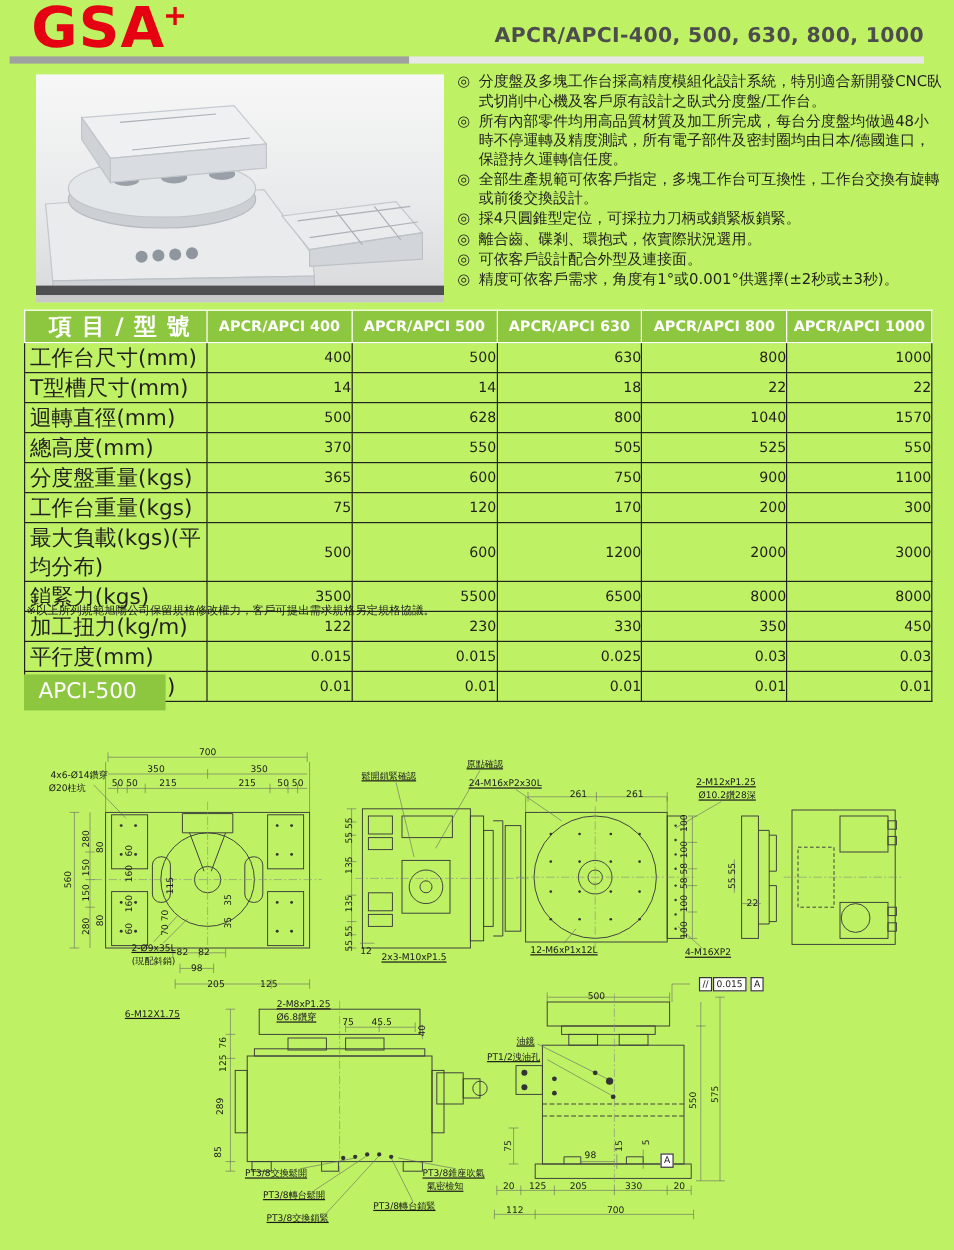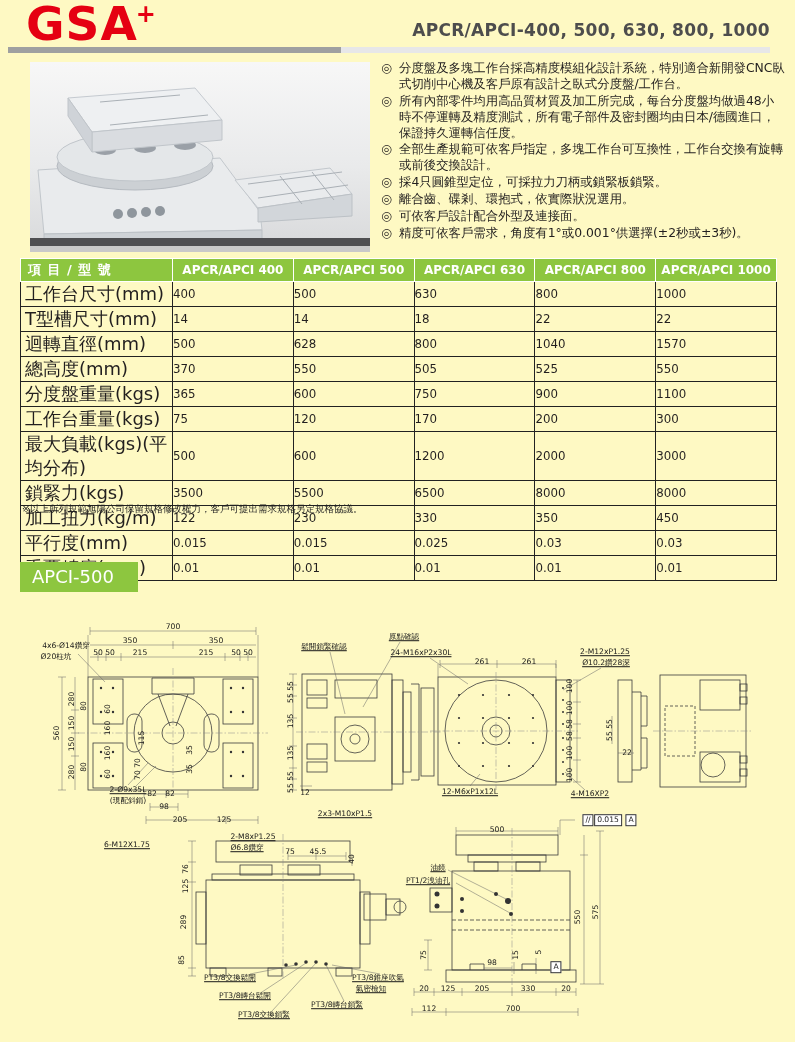--- a/index.html
+++ b/index.html
@@ -1,39 +1,39 @@
 <!DOCTYPE html>
 <html><head>
 <meta charset="utf-8">
 <style>
   html,body{margin:0;padding:0;background:#fff;}
-  .page{position:relative;width:795px;height:1042px;background:#fef9c3;overflow:hidden;
+  .page{position:relative;width:795px;height:1042px;background:#bef264;overflow:hidden;
         font-family:"DejaVu Sans","Liberation Sans",sans-serif;color:#221f1f;}
   
   .logo{position:absolute;left:26px;top:-4px;color:#e50012;font-size:47px;font-weight:bold;letter-spacing:1px;}
   .logo .plus{font-size:24px;font-weight:bold;position:relative;top:-18px;left:-2px;}
   .title{position:absolute;right:25px;top:20px;font-size:17px;font-weight:bold;color:#4d4d4d;letter-spacing:.3px;}
   .divider-dark{position:absolute;left:8px;top:47px;width:333px;height:6px;background:#9fa0a0;}
   .divider-light{position:absolute;left:341px;top:47px;width:429px;height:6px;background:#e7e7e8;}
   
   .photo{position:absolute;left:30px;top:62px;width:340px;height:190px;
          background:linear-gradient(180deg,#f7f7f7 0%,#e9eaeb 55%,#d8d9db 100%);}
   
   .bullets{position:absolute;left:381px;top:60px;width:404px;margin:0;padding:0;
            font-size:12.4px;line-height:1.28;color:#221f1f;}
   .bullets li{display:flex;list-style:none;margin:0 0 1px 0;}
   .bullets .mk{flex:0 0 18px;}
   
   .spec{position:absolute;left:20px;top:258px;width:757px;border-collapse:collapse;table-layout:fixed;}
   .spec col.c0{width:152px;}
   .spec th,.spec td{border:1px solid #222;height:20px;padding:0;font-weight:normal;}
   .spec thead th{background:#8dc63f;color:#fff;border:1.5px solid #fff;font-size:12px;font-weight:bold;height:22px;}
-  .spec thead th:first-child{text-align:left;padding-left:7px;font-size:13px;letter-spacing:1px;margin-top:35px;}
+  .spec thead th:first-child{text-align:center;padding-left:7px;font-size:19px;letter-spacing:1px;margin-top:35px;}
   .spec tbody th{text-align:left;padding-left:4px;font-size:18px;}
-  .spec td{text-align:left;font-size:11.8px;}
+  .spec td{text-align:right;font-size:11.8px;}
   .footnote{position:absolute;left:22px;top:503px;font-size:9.5px;color:#222;}
   
   .badge{position:absolute;left:20px;top:562px;width:118px;height:30px;background:#8dc63f;color:#fff;
          font-size:18px;line-height:30px;padding-left:12px;box-sizing:border-box;}
   
   .drawing{position:absolute;left:0;top:622px;width:795px;height:420px;}
   .drawing svg{position:absolute;left:0;top:0;}
   .dim-label{position:absolute;font-size:7.6px;color:#1a1a1a;white-space:nowrap;
              transform:translate(-50%,-50%);line-height:1;}
   .dim-label.r{transform:translate(-50%,-50%) rotate(-90deg);}
@@ -418,21 +418,21 @@
         <span class="dim-label" style="left: 170px; top: 172px;">82</span>
         <span class="dim-label" style="left: 164px; top: 185px;">98</span>
         <span class="dim-label" style="left: 180px; top: 198px;">205</span>
         <span class="dim-label" style="left: 224px; top: 198px;">125</span>
         <span class="dim-label u" style="left: 324px; top: 25px;">鬆開鎖緊確認</span>
         <span class="dim-label r" style="left: 291px; top: 70px;">55 55</span>
         <span class="dim-label r" style="left: 291px; top: 99px;">135</span>
         <span class="dim-label r" style="left: 291px; top: 131px;">135</span>
         <span class="dim-label r" style="left: 291px; top: 160px;">55 55</span>
         <span class="dim-label" style="left: 305px; top: 171px;">12</span>
-        <span class="dim-label u" style="left: 345px; top: 192px;">2x3-M10xP1.5</span>
+        <span class="dim-label u" style="left: 345px; top: 176px;">2x3-M10xP1.5</span>
         <span class="dim-label u" style="left: 404px; top: 15px; font-family: Liberation Serif, serif;">原點確認</span>
         <span class="dim-label u" style="left: 421px; top: 31px;">24-M16xP2x30L</span>
         <span class="dim-label" style="left: 482px; top: 40px;">261</span>
         <span class="dim-label" style="left: 529px; top: 40px;">261</span>
         <span class="dim-label u" style="left: 605px; top: 30px;">2-M12xP1.25</span>
         <span class="dim-label u" style="left: 606px; top: 41px;">Ø10.2鑽28深</span>
         <span class="dim-label r" style="left: 570px; top: 64px;">100</span>
         <span class="dim-label r" style="left: 570px; top: 86px;">100</span>
         <span class="dim-label r" style="left: 570px; top: 108px;">58 58</span>
         <span class="dim-label r" style="left: 570px; top: 131px;">100</span>
@@ -445,21 +445,21 @@
         <span class="dim-label u" style="left: 247px; top: 226px;">Ø6.8鑽穿</span>
         <span class="dim-label" style="left: 290px; top: 230px;">75</span>
         <span class="dim-label" style="left: 318px; top: 230px;">45.5</span>
         <span class="dim-label r" style="left: 352px; top: 237px;">40</span>
         <span class="dim-label r" style="left: 186px; top: 247px;">76</span>
         <span class="dim-label r" style="left: 186px; top: 264px;">125</span>
         <span class="dim-label r" style="left: 184px; top: 300px;">289</span>
         <span class="dim-label r" style="left: 182px; top: 338px;">85</span>
         <span class="dim-label u" style="left: 230px; top: 356px;">PT3/8交換鬆開</span>
         <span class="dim-label u" style="left: 245px; top: 374px;">PT3/8轉台鬆開</span>
-        <span class="dim-label u" style="left: 264px; top: 393px;">PT3/8交換鎖緊</span>
+        <span class="dim-label u" style="left: 248px; top: 393px;">PT3/8交換鎖緊</span>
         <span class="dim-label u" style="left: 337px; top: 383px;">PT3/8轉台鎖緊</span>
         <span class="dim-label u" style="left: 378px; top: 356px;">PT3/8錐座吹氣</span>
         <span class="dim-label u" style="left: 371px; top: 367px;">氣密檢知</span>
         <span class="dim-label" style="left: 497px; top: 208px;">500</span>
         <span class="dim-label b" style="left: 588px; top: 198px;">//</span>
         <span class="dim-label b" style="left: 608px; top: 198px;">0.015</span>
         <span class="dim-label b" style="left: 631px; top: 198px;">A</span>
         <span class="dim-label u" style="left: 438px; top: 246px;">油鏡</span>
         <span class="dim-label u" style="left: 428px; top: 259px;">PT1/2洩油孔</span>
         <span class="dim-label r" style="left: 578px; top: 295px;">550</span>

